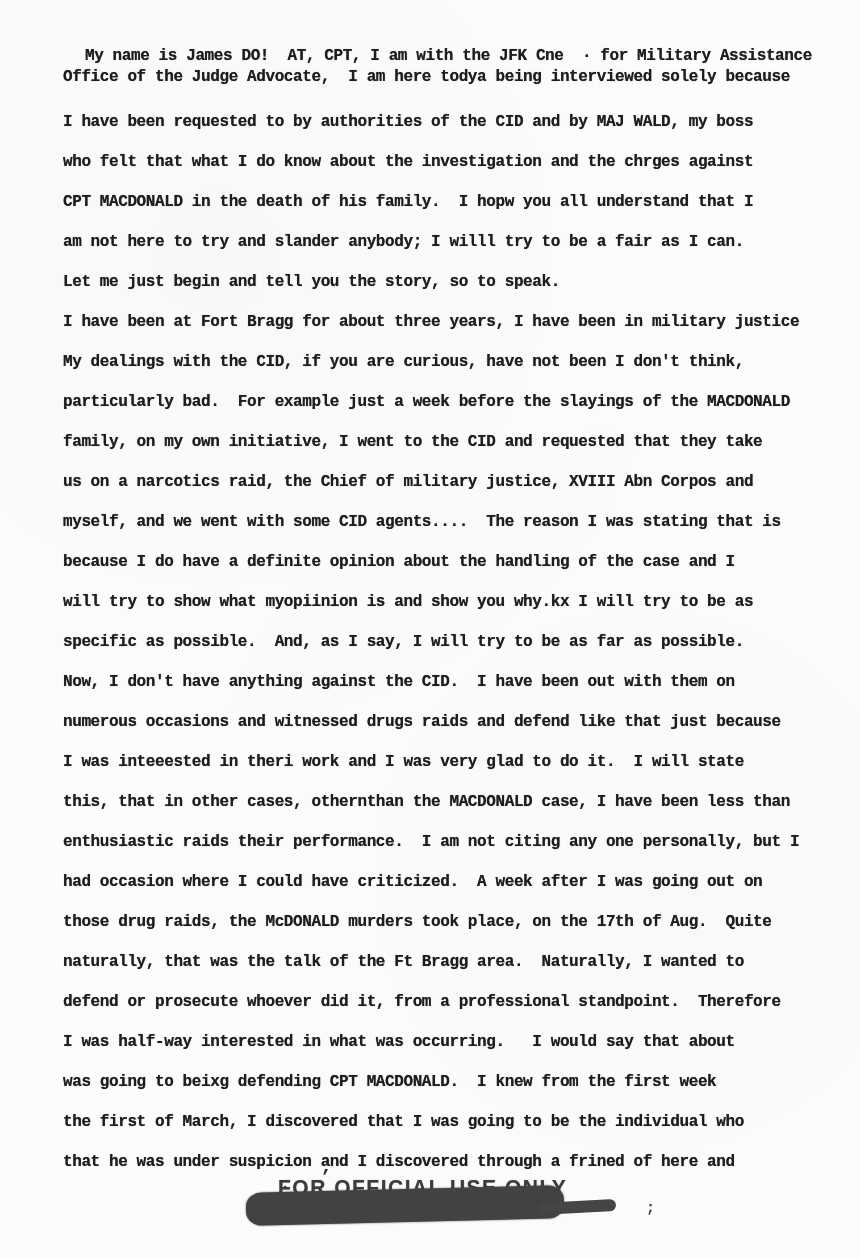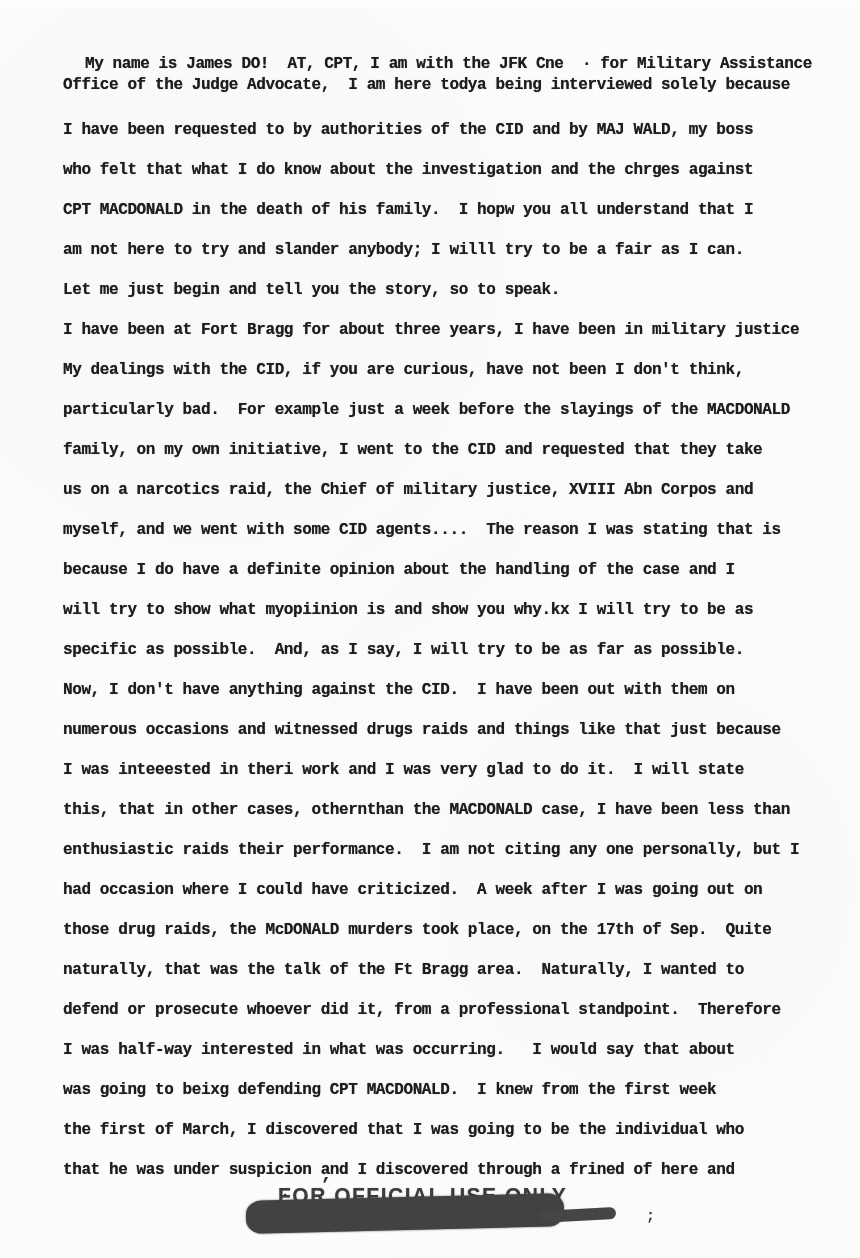--- a/index.html
+++ b/index.html
@@ -9,21 +9,20 @@
     background: #fdfdfb;
     overflow: hidden;
     font-family: "Liberation Mono", monospace;
   }
   .page {
     position: absolute; inset: 0;
     background:
       radial-gradient(circle at 25% 20%, rgba(0,0,0,0.015), transparent 45%),
       radial-gradient(circle at 75% 70%, rgba(0,0,0,0.012), transparent 50%),
       #fcfcfa;
-    margin-top: 8px;
   }
   .textblock {
     position: absolute;
     left: 63px; top: 46px; right: 6px;
     color: #1d1d1d;
     font-size: 16px;
     font-weight: 700;
     letter-spacing: -0.4px;
   }
   .line {
@@ -84,26 +83,26 @@
       <div class="line l7">I have been at Fort Bragg for about three years, I have been in military justice</div>
       <div class="line l8">My dealings with the CID, if you are curious, have not been I don't think,</div>
       <div class="line l9">particularly bad.  For example just a week before the slayings of the MACDONALD</div>
       <div class="line l10">family, on my own initiative, I went to the CID and requested that they take</div>
       <div class="line l11">us on a narcotics raid, the Chief of military justice, XVIII Abn Corpos and</div>
       <div class="line l12">myself, and we went with some CID agents....  The reason I was stating that is</div>
       <div class="line l13">because I do have a definite opinion about the handling of the case and I</div>
       <div class="line l14">will try to show what myopiinion is and show you why.kx I will try to be as</div>
       <div class="line l15">specific as possible.  And, as I say, I will try to be as far as possible.</div>
       <div class="line l16">Now, I don't have anything against the CID.  I have been out with them on</div>
-      <div class="line l17">numerous occasions and witnessed drugs raids and things like that just because</div>
+      <div class="line l17">numerous occasions and witnessed drugs raids and defend like that just because</div>
       <div class="line l18">I was inteeested in theri work and I was very glad to do it.  I will state</div>
       <div class="line l19">this, that in other cases, othernthan the MACDONALD case, I have been less than</div>
       <div class="line l20">enthusiastic raids their performance.  I am not citing any one personally, but I</div>
       <div class="line l21">had occasion where I could have criticized.  A week after I was going out on</div>
-      <div class="line l22">those drug raids, the McDONALD murders took place, on the 17th of Sep.  Quite</div>
+      <div class="line l22">those drug raids, the McDONALD murders took place, on the 17th of Aug.  Quite</div>
       <div class="line l23">naturally, that was the talk of the Ft Bragg area.  Naturally, I wanted to</div>
       <div class="line l24">defend or prosecute whoever did it, from a professional standpoint.  Therefore</div>
       <div class="line l25">I was half-way interested in what was occurring.   I would say that about</div>
       <div class="line l27">was going to beixg defending CPT MACDONALD.  I knew from the first week</div>
       <div class="line l26">the first of March, I discovered that I was going to be the individual who</div>
       <div class="line l28">that he was under suspicion and I discovered through a frined of here and</div>
     </div>
 
   <span class="stamp-text">FOR OFFICIAL USE ONLY</span>
 

